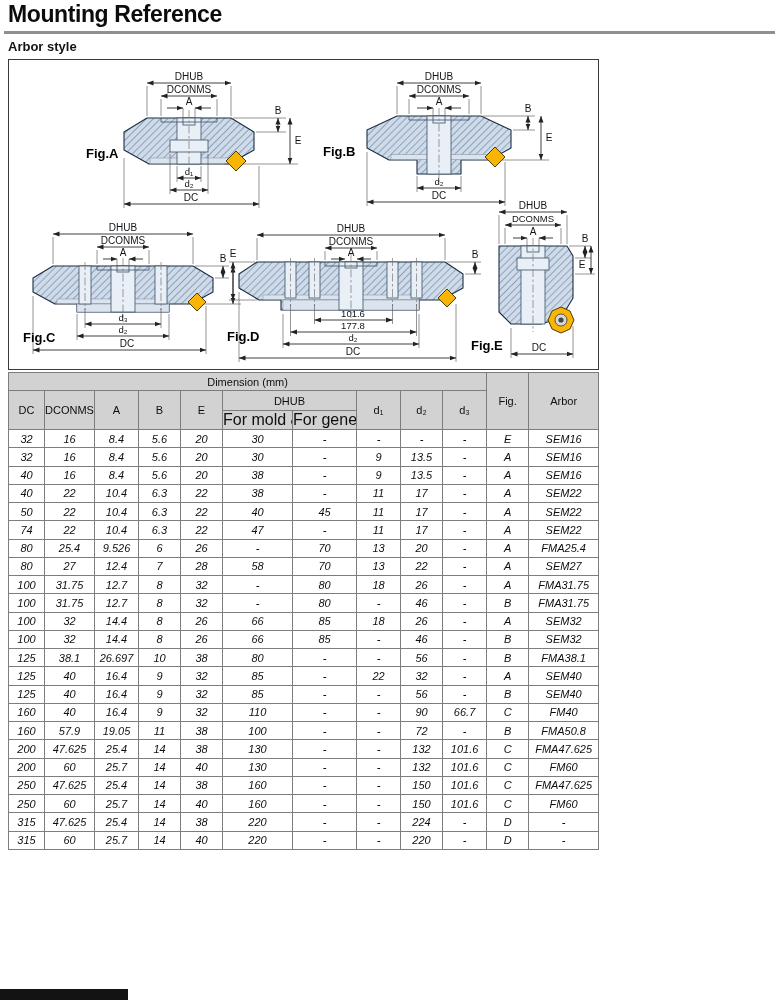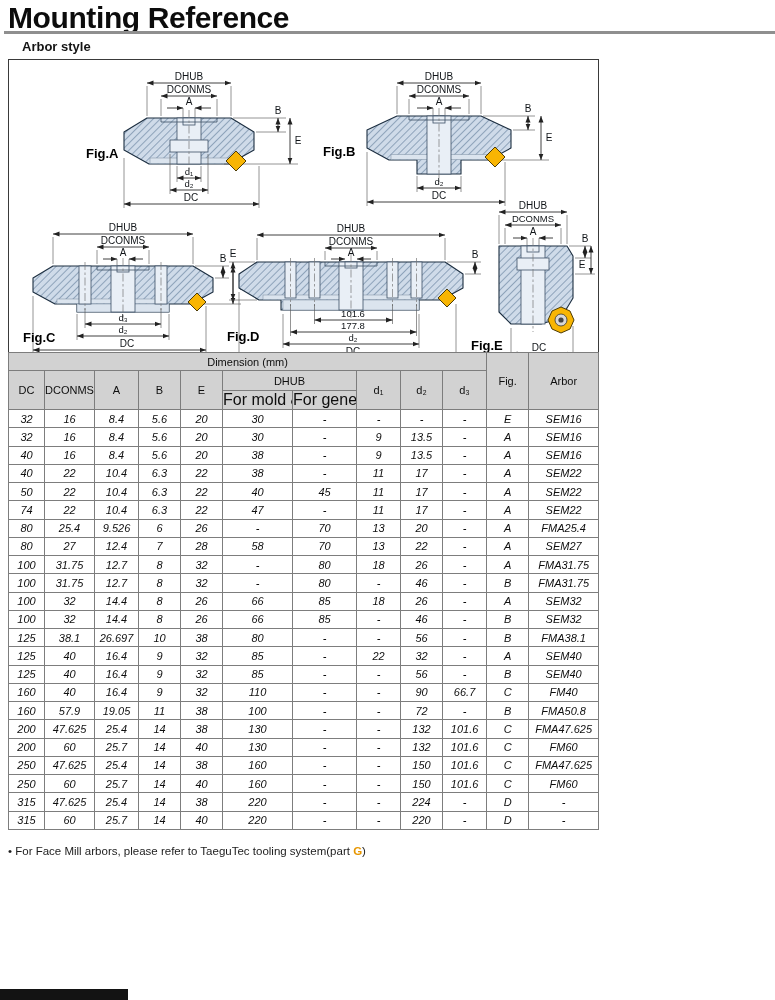--- a/index.html
+++ b/index.html
@@ -1,35 +1,35 @@
 <!DOCTYPE html>
 <html><head>
 <meta charset="utf-8">
 <style>
   html,body{margin:0;padding:0;background:#fff;}
   .page{position:relative;width:775px;height:1000px;background:#fff;overflow:hidden;
         font-family:"Liberation Sans","DejaVu Sans",sans-serif;color:#111;}
-  .title{position:absolute;left:8px;top:1px;font-size:30px;font-weight:bold;letter-spacing:-0.4px;color:#0c0c0c;}
+  .title{position:absolute;left:8px;top:1px;font-size:23px;font-weight:bold;letter-spacing:-0.4px;color:#0c0c0c;}
   .title-rule{position:absolute;left:4px;top:31px;width:771px;height:3px;background:#8f8f8f;}
-  .subtitle{position:absolute;left:22px;top:39px;font-size:13px;font-weight:bold;color:#141414;}
+  .subtitle{position:absolute;left:8px;top:39px;font-size:13px;font-weight:bold;color:#141414;}
   .figbox{position:absolute;left:8px;top:59px;width:589px;height:309px;border:1px solid #3a3a3a;background:#fff;}
   .fig{position:absolute;overflow:visible;}
   .fig text{font-size:10px;fill:#101418;text-anchor:middle;font-family:"Liberation Sans","DejaVu Sans",sans-serif;}
   .fig text.figlab{font-size:13px;font-weight:bold;text-anchor:start;fill:#000;}
   .fig text.small{font-size:9.5px;}
   .body{fill:url(#hatch);stroke:#1c2e40;stroke-width:1.1;stroke-linejoin:round;}
   .bore{fill:#e9eff6;stroke:#3c5066;stroke-width:0.8;}
   .lite{fill:#dbe4ee;stroke:#7b8da1;stroke-width:0.5;}
   .dim{stroke:#2a2a2a;stroke-width:0.9;fill:none;}
   .ext{stroke:#5a5a5a;stroke-width:0.65;fill:none;}
   .cl{stroke:#777;stroke-width:0.7;stroke-dasharray:8 2.5 2.5 2.5;fill:none;}
   .thin{stroke:#3c5066;stroke-width:0.8;fill:none;}
   .insert{fill:#F8B503;stroke:#4d3c05;stroke-width:1;}
 
-  table.dim-table{position:absolute;left:8px;top:352px;width:590px;border-collapse:collapse;table-layout:fixed;
+  table.dim-table{position:absolute;left:8px;top:372px;width:590px;border-collapse:collapse;table-layout:fixed;
         font-size:11px;color:#0e0e0e;border-radius:22px;}
   table.dim-table th,table.dim-table td{border:1px solid #7d7d7d;padding:0;text-align:center;vertical-align:middle;
         font-weight:normal;overflow:hidden;white-space:nowrap;}
   table.dim-table{border:1px solid #4d4d4d;}
   table.dim-table thead th{background:#d2d2d2;}
   table.dim-table thead tr.r1 th{height:17px;}
   table.dim-table thead tr.r2 th{height:19px;}
   table.dim-table thead tr.r3 th{height:17px;font-size:16px;}
   table.dim-table tbody tr{height:18.26px;font-style:italic;}
   .footnote{position:absolute;left:8px;top:845px;font-size:11.5px;color:#1c1c1c;margin:0;}
@@ -638,16 +638,15 @@
           <td>-</td>
           <td>-</td>
           <td>220</td>
           <td>-</td>
           <td>D</td>
           <td>-</td>
         </tr>
       </tbody>
   </table>
 
-  <p class="footnote"><span>•</span><span> For Face Mill arbors, please refer to TaeguTec tooling system(part </span><span class="gref">G</span><span>)</span></p>
 
   <div class="corner-bar"></div>
 </div>
 
 </body></html>

